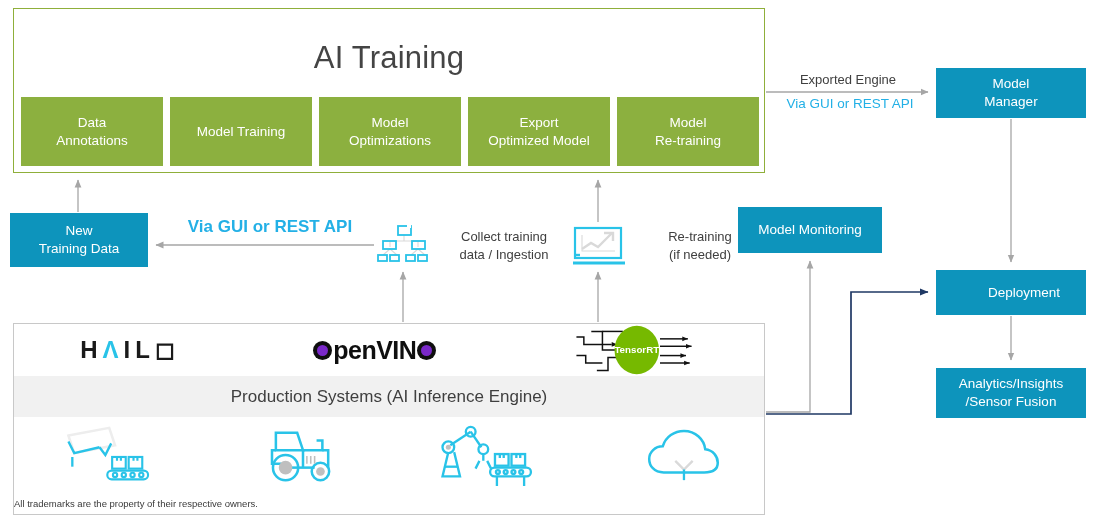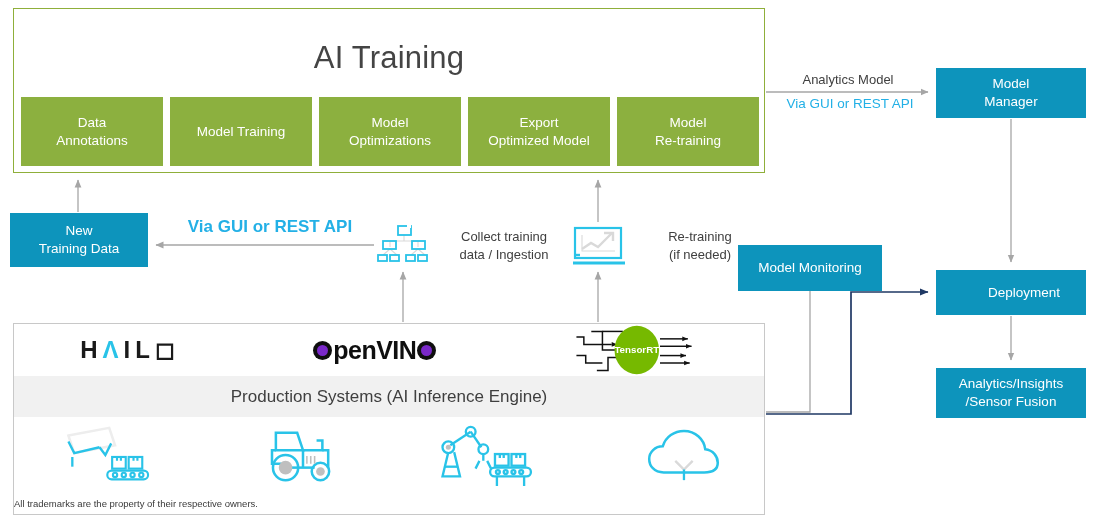--- a/index.html
+++ b/index.html
@@ -41,21 +41,21 @@
 
   
   .bluebox{
     position:absolute; background:#0D94BC; color:#ffffff;
     display:flex; align-items:center; justify-content:center;
     text-align:center; font-size:13.5px; line-height:1.3;
     white-space:pre-line; box-sizing:border-box; padding:2px;
   }
   #box-model-manager{ left:936px; top:68px; width:150px; height:50px; }
   #box-new-training{ left:10px; top:213px; width:138px; height:54px; }
-  #box-model-monitoring{ left:738px; top:207px; width:144px; height:46px;margin-top:38px; }
+  #box-model-monitoring{ left:738px; top:207px; width:144px; height:46px; }
   #box-deployment{ left:936px; top:270px; width:150px; height:45px;padding-left:28px; }
   #box-analytics{ left:936px; top:368px; width:150px; height:50px; }
 
   
   .caption{
     position:absolute; font-size:13px; line-height:1.35; color:#404040;
     text-align:center; white-space:pre-line;
   }
   .caption.blue{ color:#23B0E6; }
   #cap-exported{ left:778px; top:71px; width:140px; }
@@ -156,21 +156,21 @@
 
   <div class="bluebox" id="box-model-manager">Model
 Manager</div>
   <div class="bluebox" id="box-new-training">New
 Training Data</div>
   <div class="bluebox" id="box-model-monitoring">Model Monitoring</div>
   <div class="bluebox" id="box-deployment">Deployment</div>
   <div class="bluebox" id="box-analytics">Analytics/Insights
 /Sensor Fusion</div>
 
-  <div class="caption" id="cap-exported">Analytics Model</div>
+  <div class="caption" id="cap-exported">Exported Engine</div>
   <div class="caption blue" id="cap-exported-sub">Via GUI or REST API</div>
   <div class="caption blue" id="cap-viagui">Via GUI or REST API</div>
   <div class="caption" id="cap-collect">Collect training
 data / Ingestion</div>
   <div class="caption" id="cap-retraining">Re-training
 (if needed)</div>
 
   <div class="midicon" id="icon-ingestion">
     <svg viewBox="0 0 60 44" width="60" height="44" xmlns="http://www.w3.org/2000/svg">
       <g fill="none" stroke="#D9D9D9" stroke-width="1.1">

